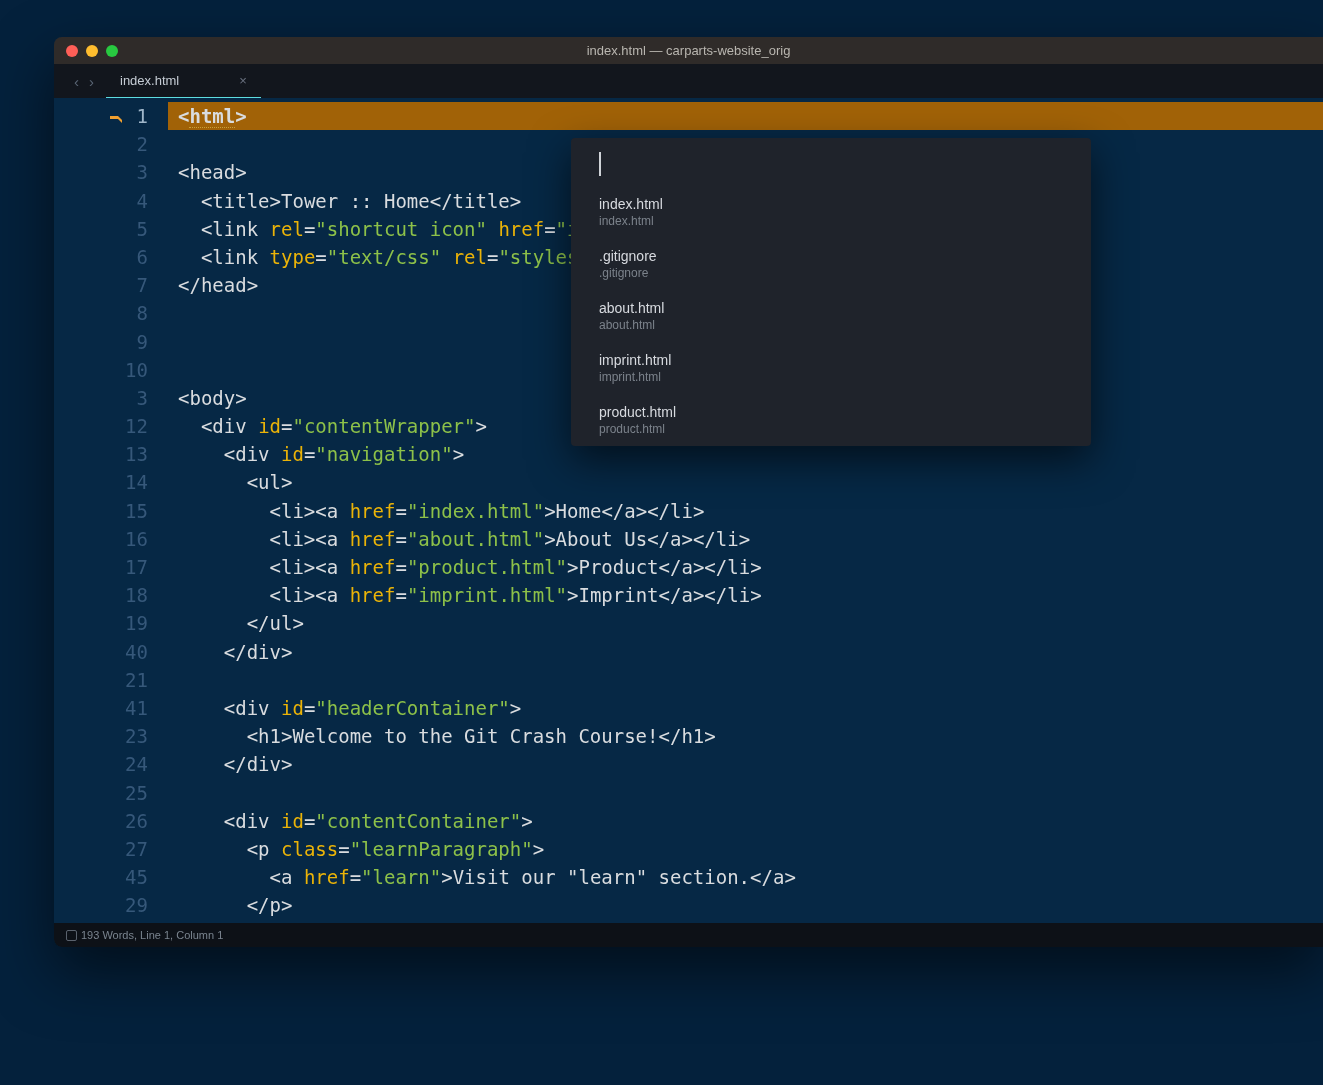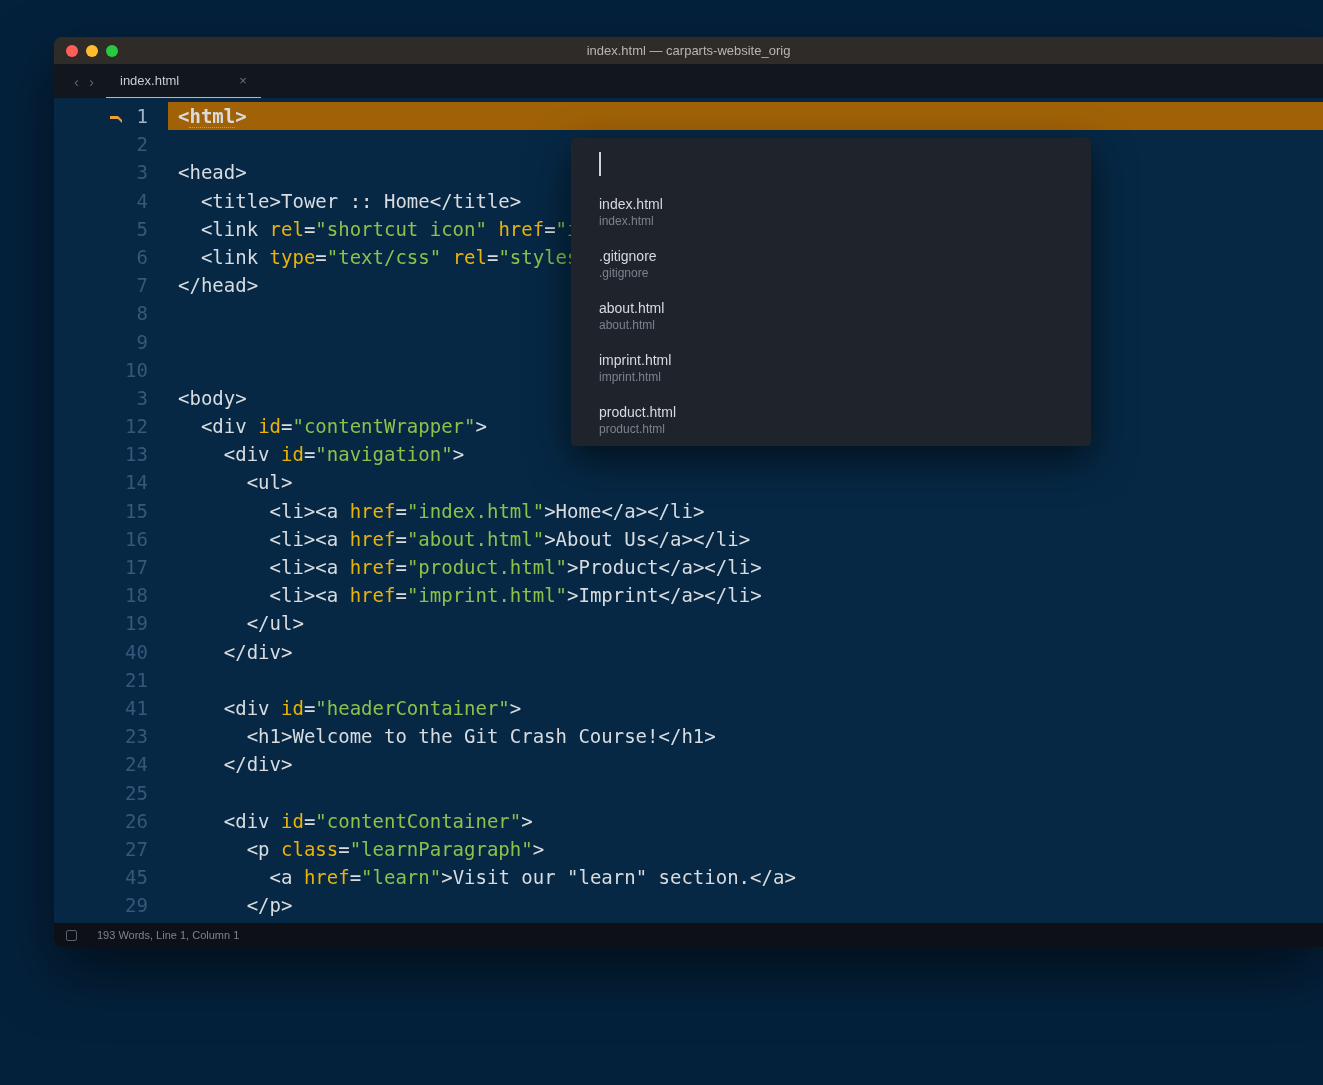--- a/index.html
+++ b/index.html
@@ -136,21 +136,21 @@
   .statusbar {
     position: absolute;
     bottom: 0; left: 0; right: 0;
     height: 24px;
     background: #0d1117;
     color: #7a848f;
     font-size: 11px;
     display: flex;
     align-items: center;
     padding-left: 12px;
-    gap: 20px;
+    gap: 4px;
   }
   .sb-icon {
     width: 11px; height: 11px;
     border: 1px solid #5a626d;
     border-radius: 2px;
   }
 
   .palette {
     position: absolute;
     left: 517px;

